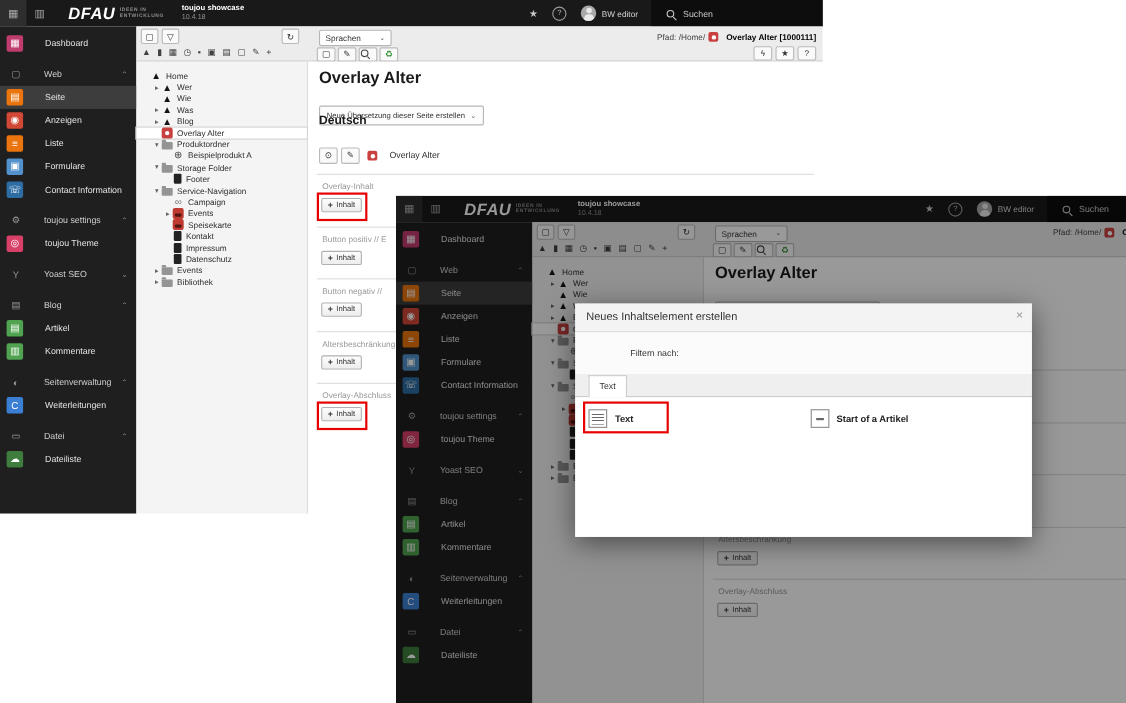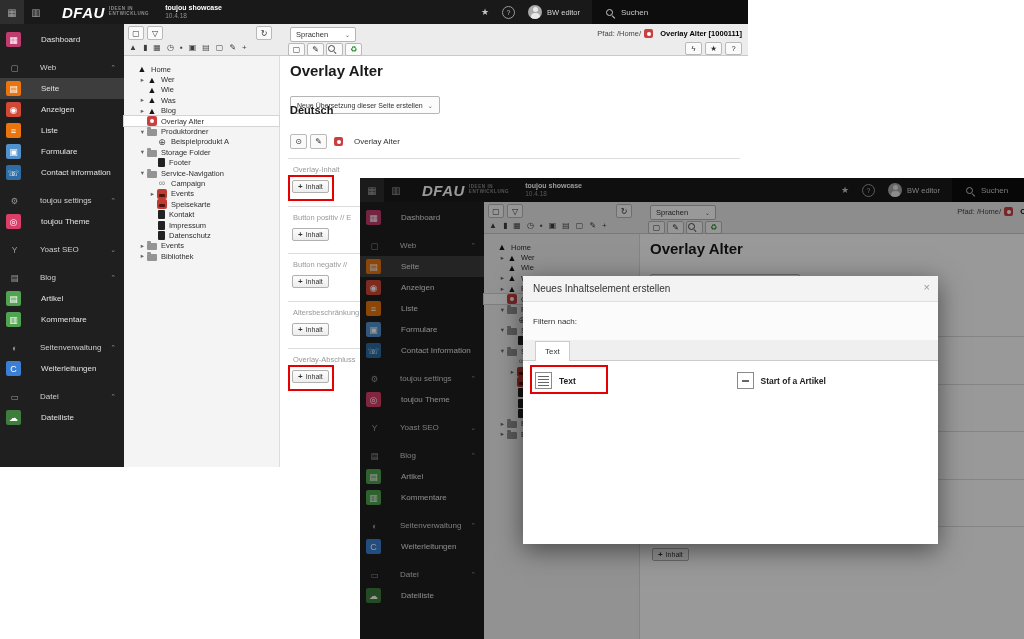--- a/index.html
+++ b/index.html
@@ -112,27 +112,27 @@
   .sec-label{position:absolute;left:5px;top:6px;font-size:7.5px;color:#999;white-space:nowrap;}
   .inhalt-btn{position:absolute;left:4px;top:21px;height:13px;display:inline-flex;align-items:center;gap:3px;
               border:1px solid #b0b0b0;border-radius:2px;background:linear-gradient(#fdfdfd,#ededed);
               font-size:7px;color:#333;padding:0 5px;cursor:pointer;}
   .inhalt-btn .plus{font-weight:bold;font-size:8px;}
   .anno{display:none;position:absolute;border:2.5px solid #e60000;pointer-events:none;}
   .csection.annotated > .anno{display:block;left:0;top:16px;width:42px;height:22px;}
 
   
   .backdrop{position:absolute;left:0;top:0;width:748px;height:467px;background:rgba(0,0,0,.40);z-index:5;}
-  .modal{position:absolute;left:163px;top:98px;width:415px;height:268px;background:#fff;z-index:6;
+  .modal{position:absolute;left:163px;top:98px;width:415px;height:212px;background:#fff;z-index:6;
          box-shadow:0 6px 24px rgba(0,0,0,.5);display:flex;flex-direction:column;}
   .modal-header{height:26px;background:#f3f3f3;border-bottom:1px solid #ddd;display:flex;align-items:center;
                 padding:0 10px;font-size:10px;color:#333;box-sizing:border-box;flex:0 0 auto;position:relative;}
   .modal-close{position:absolute;right:8px;top:6px;color:#999;font-size:11px;line-height:1;cursor:pointer;}
   .modal-filter{height:38px;background:#fbfbfb;display:flex;align-items:center;gap:8px;padding:0 10px;box-sizing:border-box;flex:0 0 auto;}
-  .modal-filter label{font-size:8px;color:#333;white-space:nowrap;}
+  .modal-filter label{font-size:8px;color:#333;white-space:nowrap;margin-left:40px;}
   .modal-filter input{flex:1;height:17px;border:1px solid #ccc;border-radius:2px;font-size:8px;padding:0 6px;
                       box-sizing:border-box;color:#333;outline:none;font-family:inherit;}
   .modal-filter input::placeholder{color:#b9b9b9;}
   .modal-tabs{height:20px;background:#efefef;border-bottom:1px solid #ccc;position:relative;flex:0 0 auto;}
   .modal-tab{position:absolute;left:12px;bottom:-1px;height:19px;line-height:19px;background:#fff;border:1px solid #ccc;
              border-bottom:none;padding:0 9px;font-size:8px;color:#333;cursor:pointer;}
   .modal-body{flex:1;background:#fff;display:grid;grid-template-columns:1fr 1fr;align-content:start;
               padding:7px 0 0 12px;}
   .wizard-item{position:relative;display:flex;align-items:center;gap:7px;height:25px;cursor:pointer;}
   .wiz-icon{width:17px;height:17px;border:1px solid #8a8a8a;background:#fff;position:relative;flex:0 0 auto;box-sizing:border-box;}

